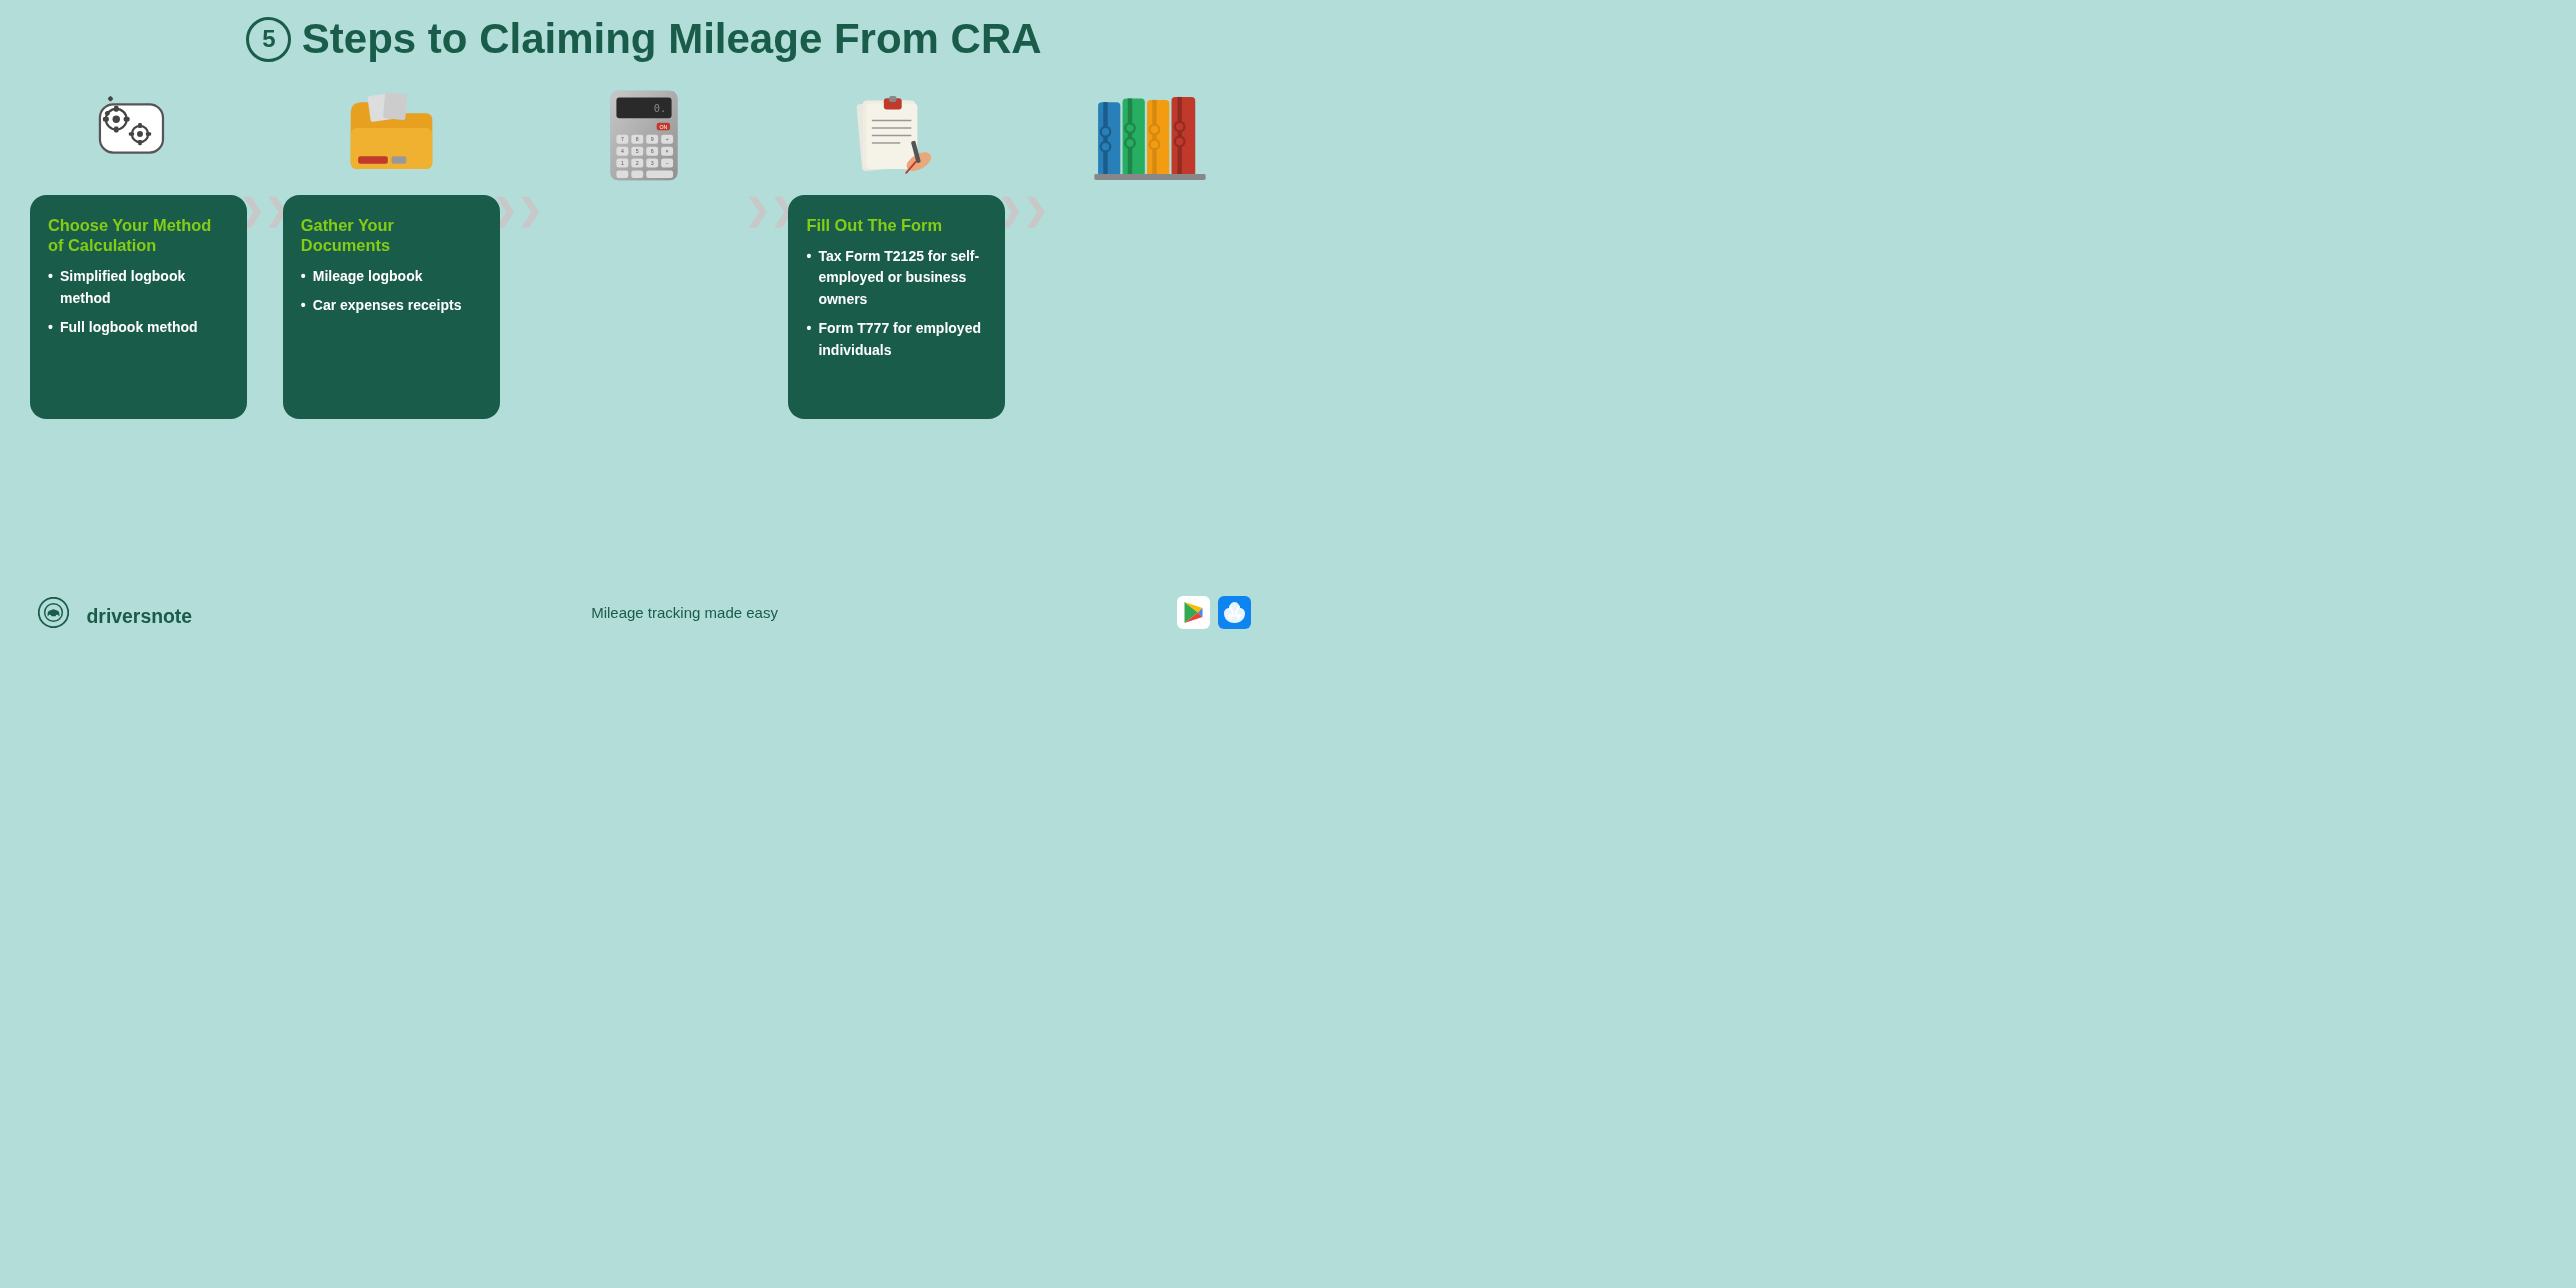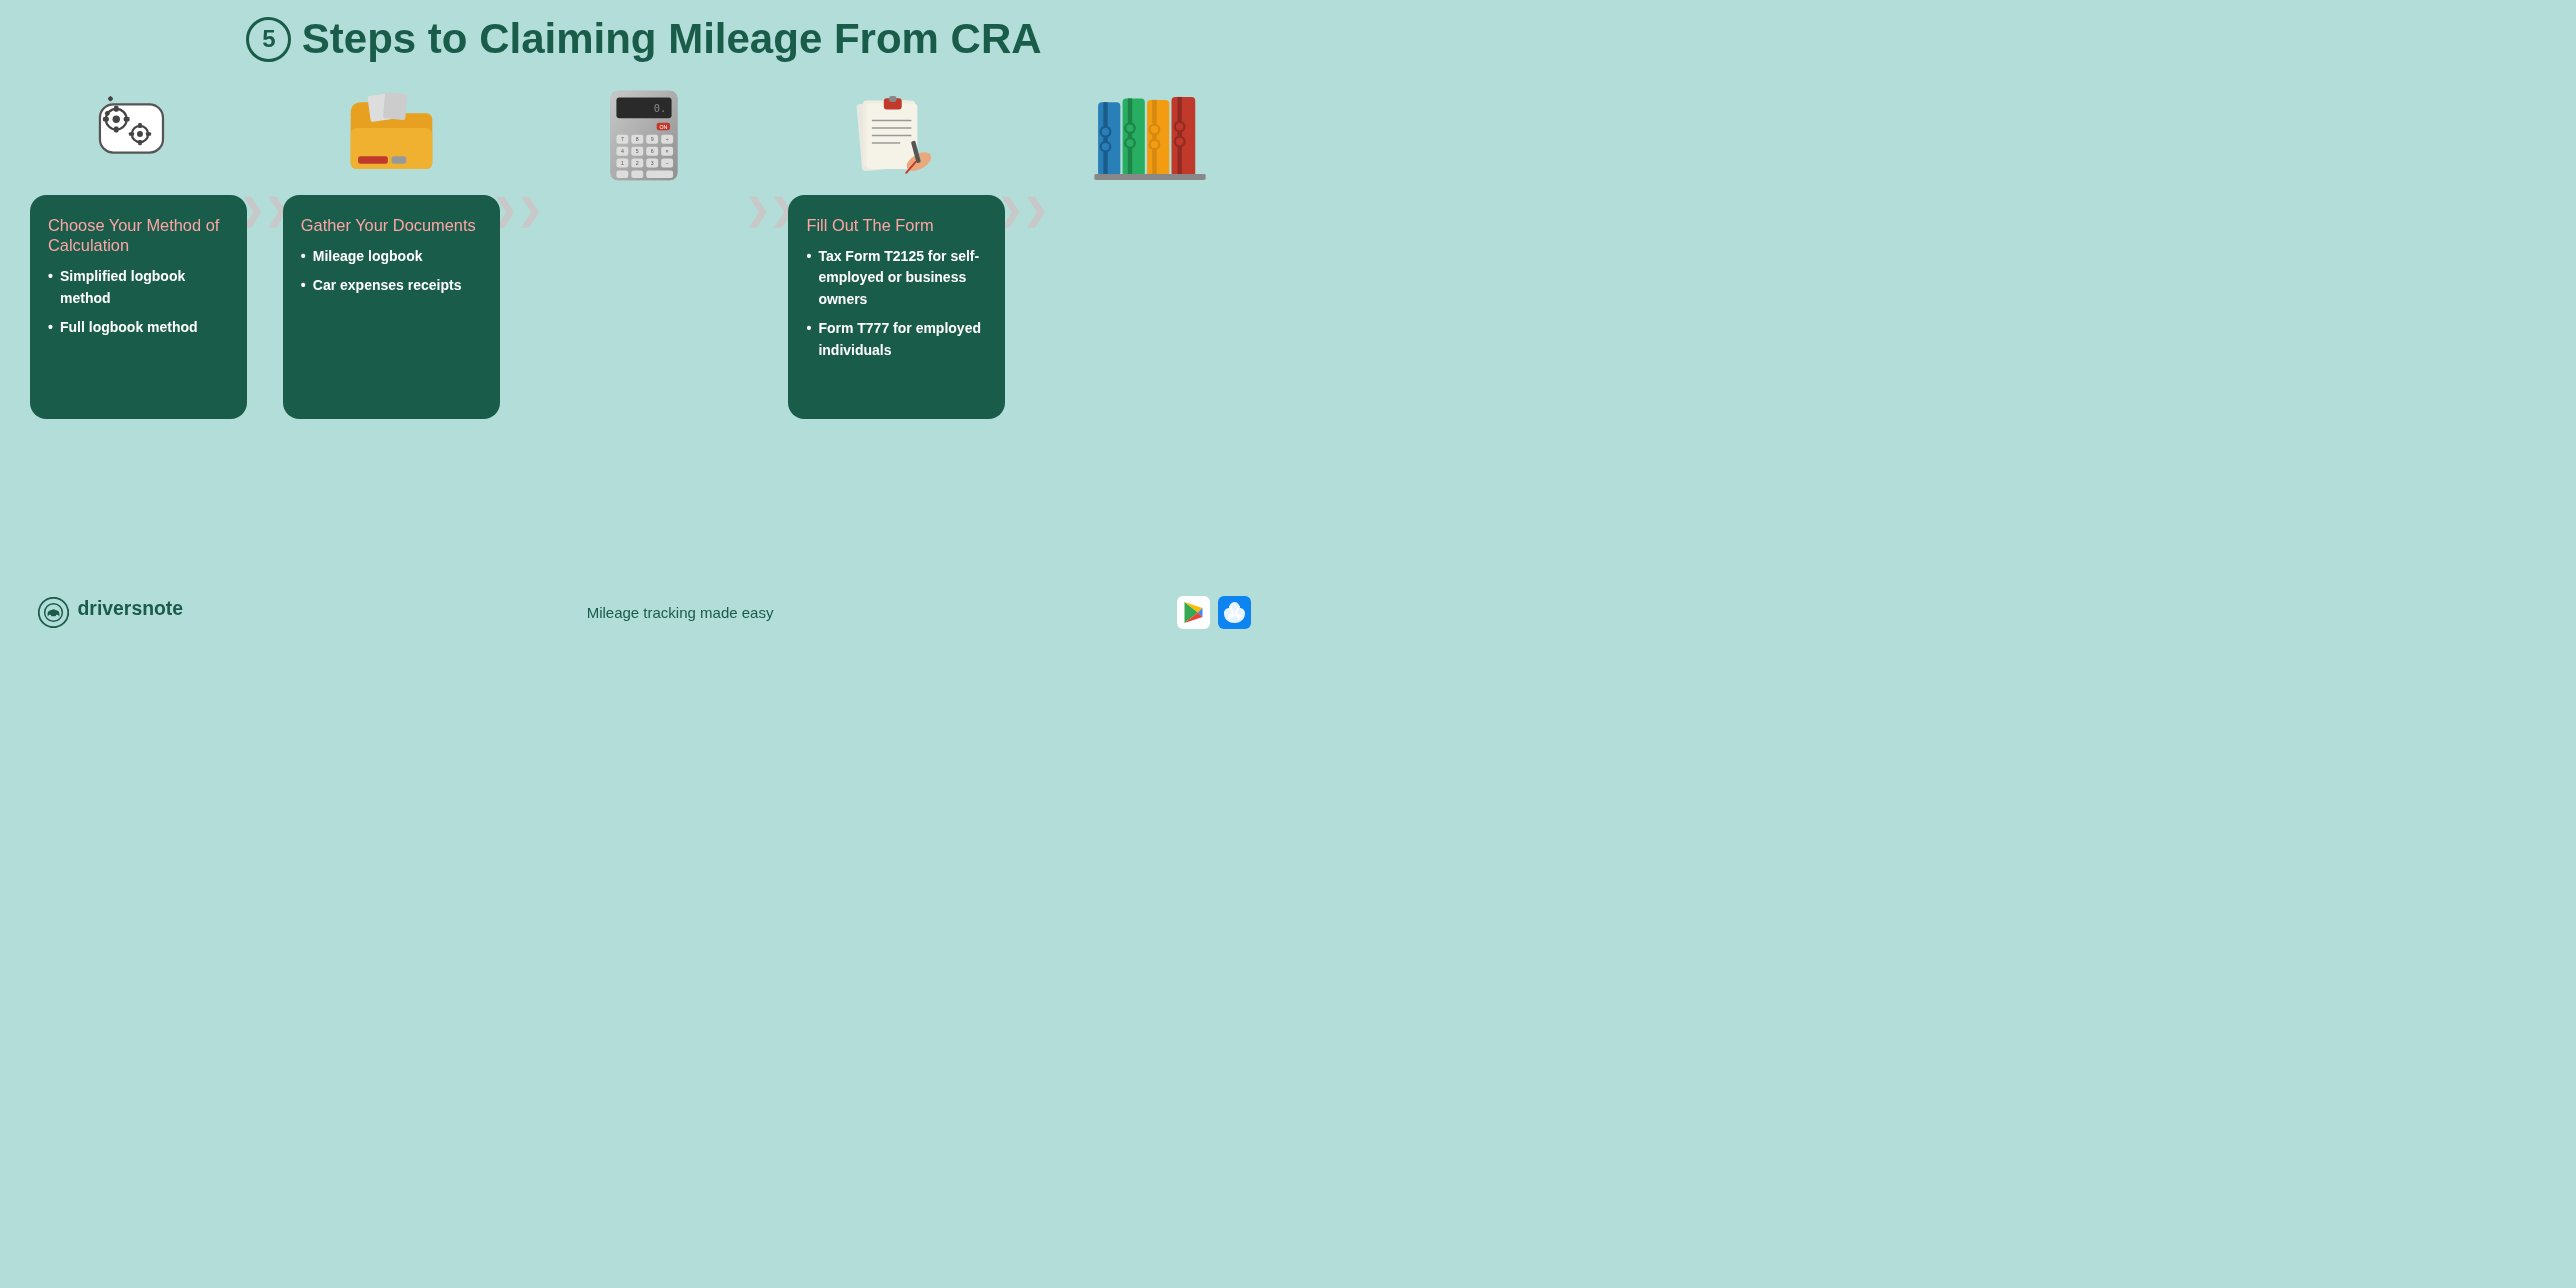--- a/index.html
+++ b/index.html
@@ -101,22 +101,22 @@
       background-color: #1a5c4a;
       border-radius: 16.4px;
       padding: 19.4px 18px;
       width: 100%;
       color: white;
       min-height: 224px;
     }
 
     .step-card-title {
       font-size: 16.4px;
-      font-weight: 400;
-      color: #fca5a5;
+      font-weight: 700;
+      color: #84cc16;
       margin-bottom: 10.4px;
       line-height: 1.25;
     }
 
     .step-card-body {
       font-size: 14px;
       color: white;
       line-height: 1.55;
       font-weight: bold;
     }
@@ -145,22 +145,22 @@
       flex-direction: row;
       align-items: center;
       justify-content: space-between;
       width: 100%;
       margin-top: 10.4px;
       padding: 0 7.5px;
     }
 
     .footer-logo {
       display: flex;
-      align-items: flex-start;
-      gap: 9px;
+      align-items: flex-end;
+      gap: 18px;
     }
 
     .footer-logo-icon {
       width: 31px;
       height: 31px;
     }
 
     .footer-logo-text {
       font-size: 19.4px;
       font-weight: 700;

